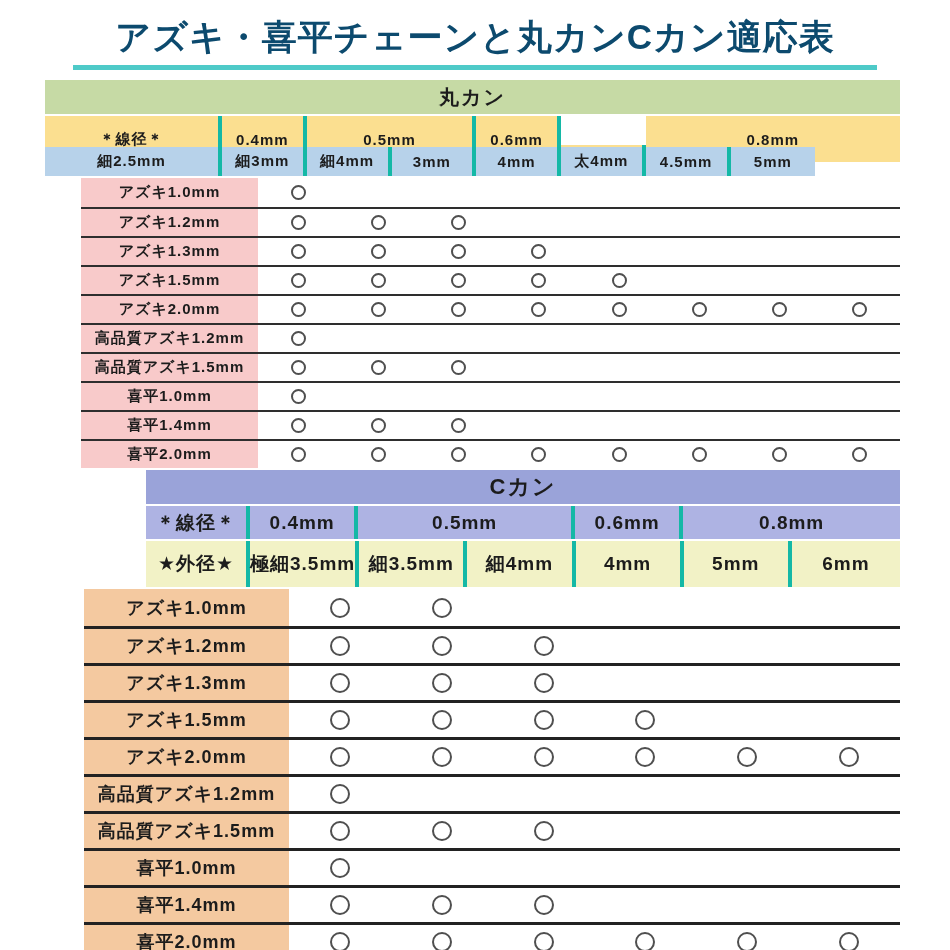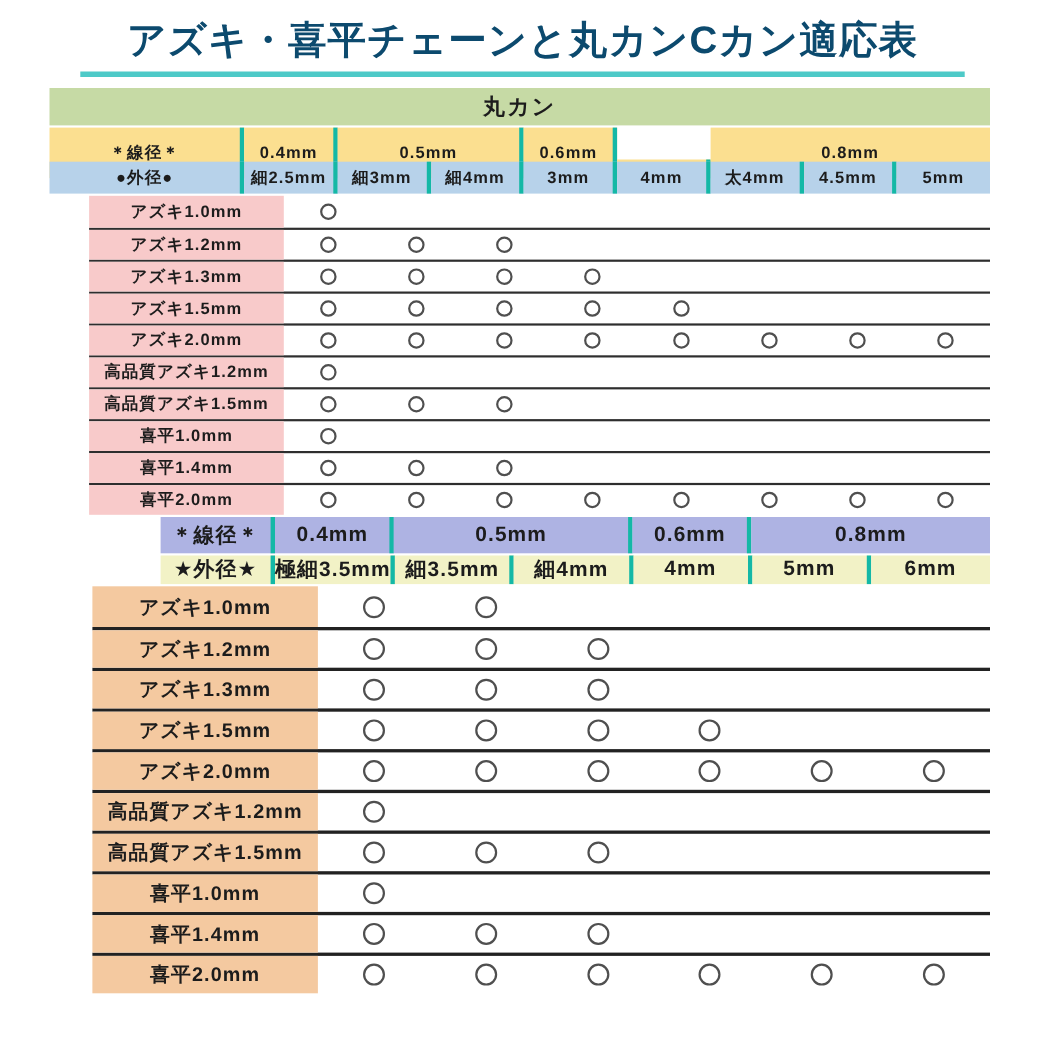--- a/index.html
+++ b/index.html
@@ -42,21 +42,21 @@
   .maru .body-row + .body-row{border-top:2px solid #2e2e2e;}
   .maru .row-label{background:#f8caca;}
   .maru .mark{width:15px;height:15px;border:2px solid #4f4f4f;}
 
   
   .ckan{margin-top:2px;}
   .ckan .band{margin-left:101px;width:754px;background:#9aa3d9;font-size:22px;}
   .ckan .head-wrap{margin-left:101px;width:754px;}
   .ckan .hrow{grid-template-columns:104px repeat(6,1fr);height:33px;font-size:19px;}
   .ckan .hrow .hcell{background:#aeb3e3;}
-  .ckan .orow{height:26px;}
+  .ckan .orow{height:46px;}
   .ckan .orow .hcell{background:#f2f2c6;}
   .ckan .tbody{margin-left:3px;width:852px;}
   .ckan .body-row{grid-template-columns:205px repeat(6,1fr);height:37px;font-size:18px;}
   .ckan .body-row + .body-row{border-top:3px solid #222222;}
   .ckan .row-label{background:#f4c9a0;}
   .ckan .mark{width:20px;height:20px;border:2px solid #4f4f4f;}
 </style>
 </head>
 <body>
 
@@ -70,21 +70,20 @@
       <div class="head-wrap">
         <div class="hrow">
           <div class="hcell">＊線径＊</div>
           <div class="hcell" style="grid-column: span 1;">0.4mm</div>
           <div class="hcell" style="grid-column: span 2;">0.5mm</div>
           <div class="hcell" style="grid-column: span 1;">0.6mm</div>
           <div class="hcell" style="grid-column: span 1; margin-top: 29px;">0.7mm</div>
           <div class="hcell" style="grid-column: span 3;">0.8mm</div>
         </div>
         <div class="hrow orow">
-          <div class="hcell">●外径●</div>
           <div class="hcell">細2.5mm</div>
           <div class="hcell">細3mm</div>
           <div class="hcell">細4mm</div>
           <div class="hcell">3mm</div>
           <div class="hcell">4mm</div>
           <div class="hcell">太4mm</div>
           <div class="hcell">4.5mm</div>
           <div class="hcell">5mm</div>
         </div>
       </div>
@@ -269,20 +268,21 @@
           <div class="mark-cell">
             <span class="mark"></span>
           </div>
           <div class="mark-cell">
             <span class="mark"></span>
           </div>
         </div>
       </div>
     </section>
   <section class="table ckan" id="table-1">
+      <div class="band">Cカン</div>
       <div class="head-wrap">
         <div class="hrow">
           <div class="hcell">＊線径＊</div>
           <div class="hcell" style="grid-column: span 1;">0.4mm</div>
           <div class="hcell" style="grid-column: span 2;">0.5mm</div>
           <div class="hcell" style="grid-column: span 1;">0.6mm</div>
           <div class="hcell" style="grid-column: span 2;">0.8mm</div>
         </div>
         <div class="hrow orow">
           <div class="hcell">★外径★</div>

